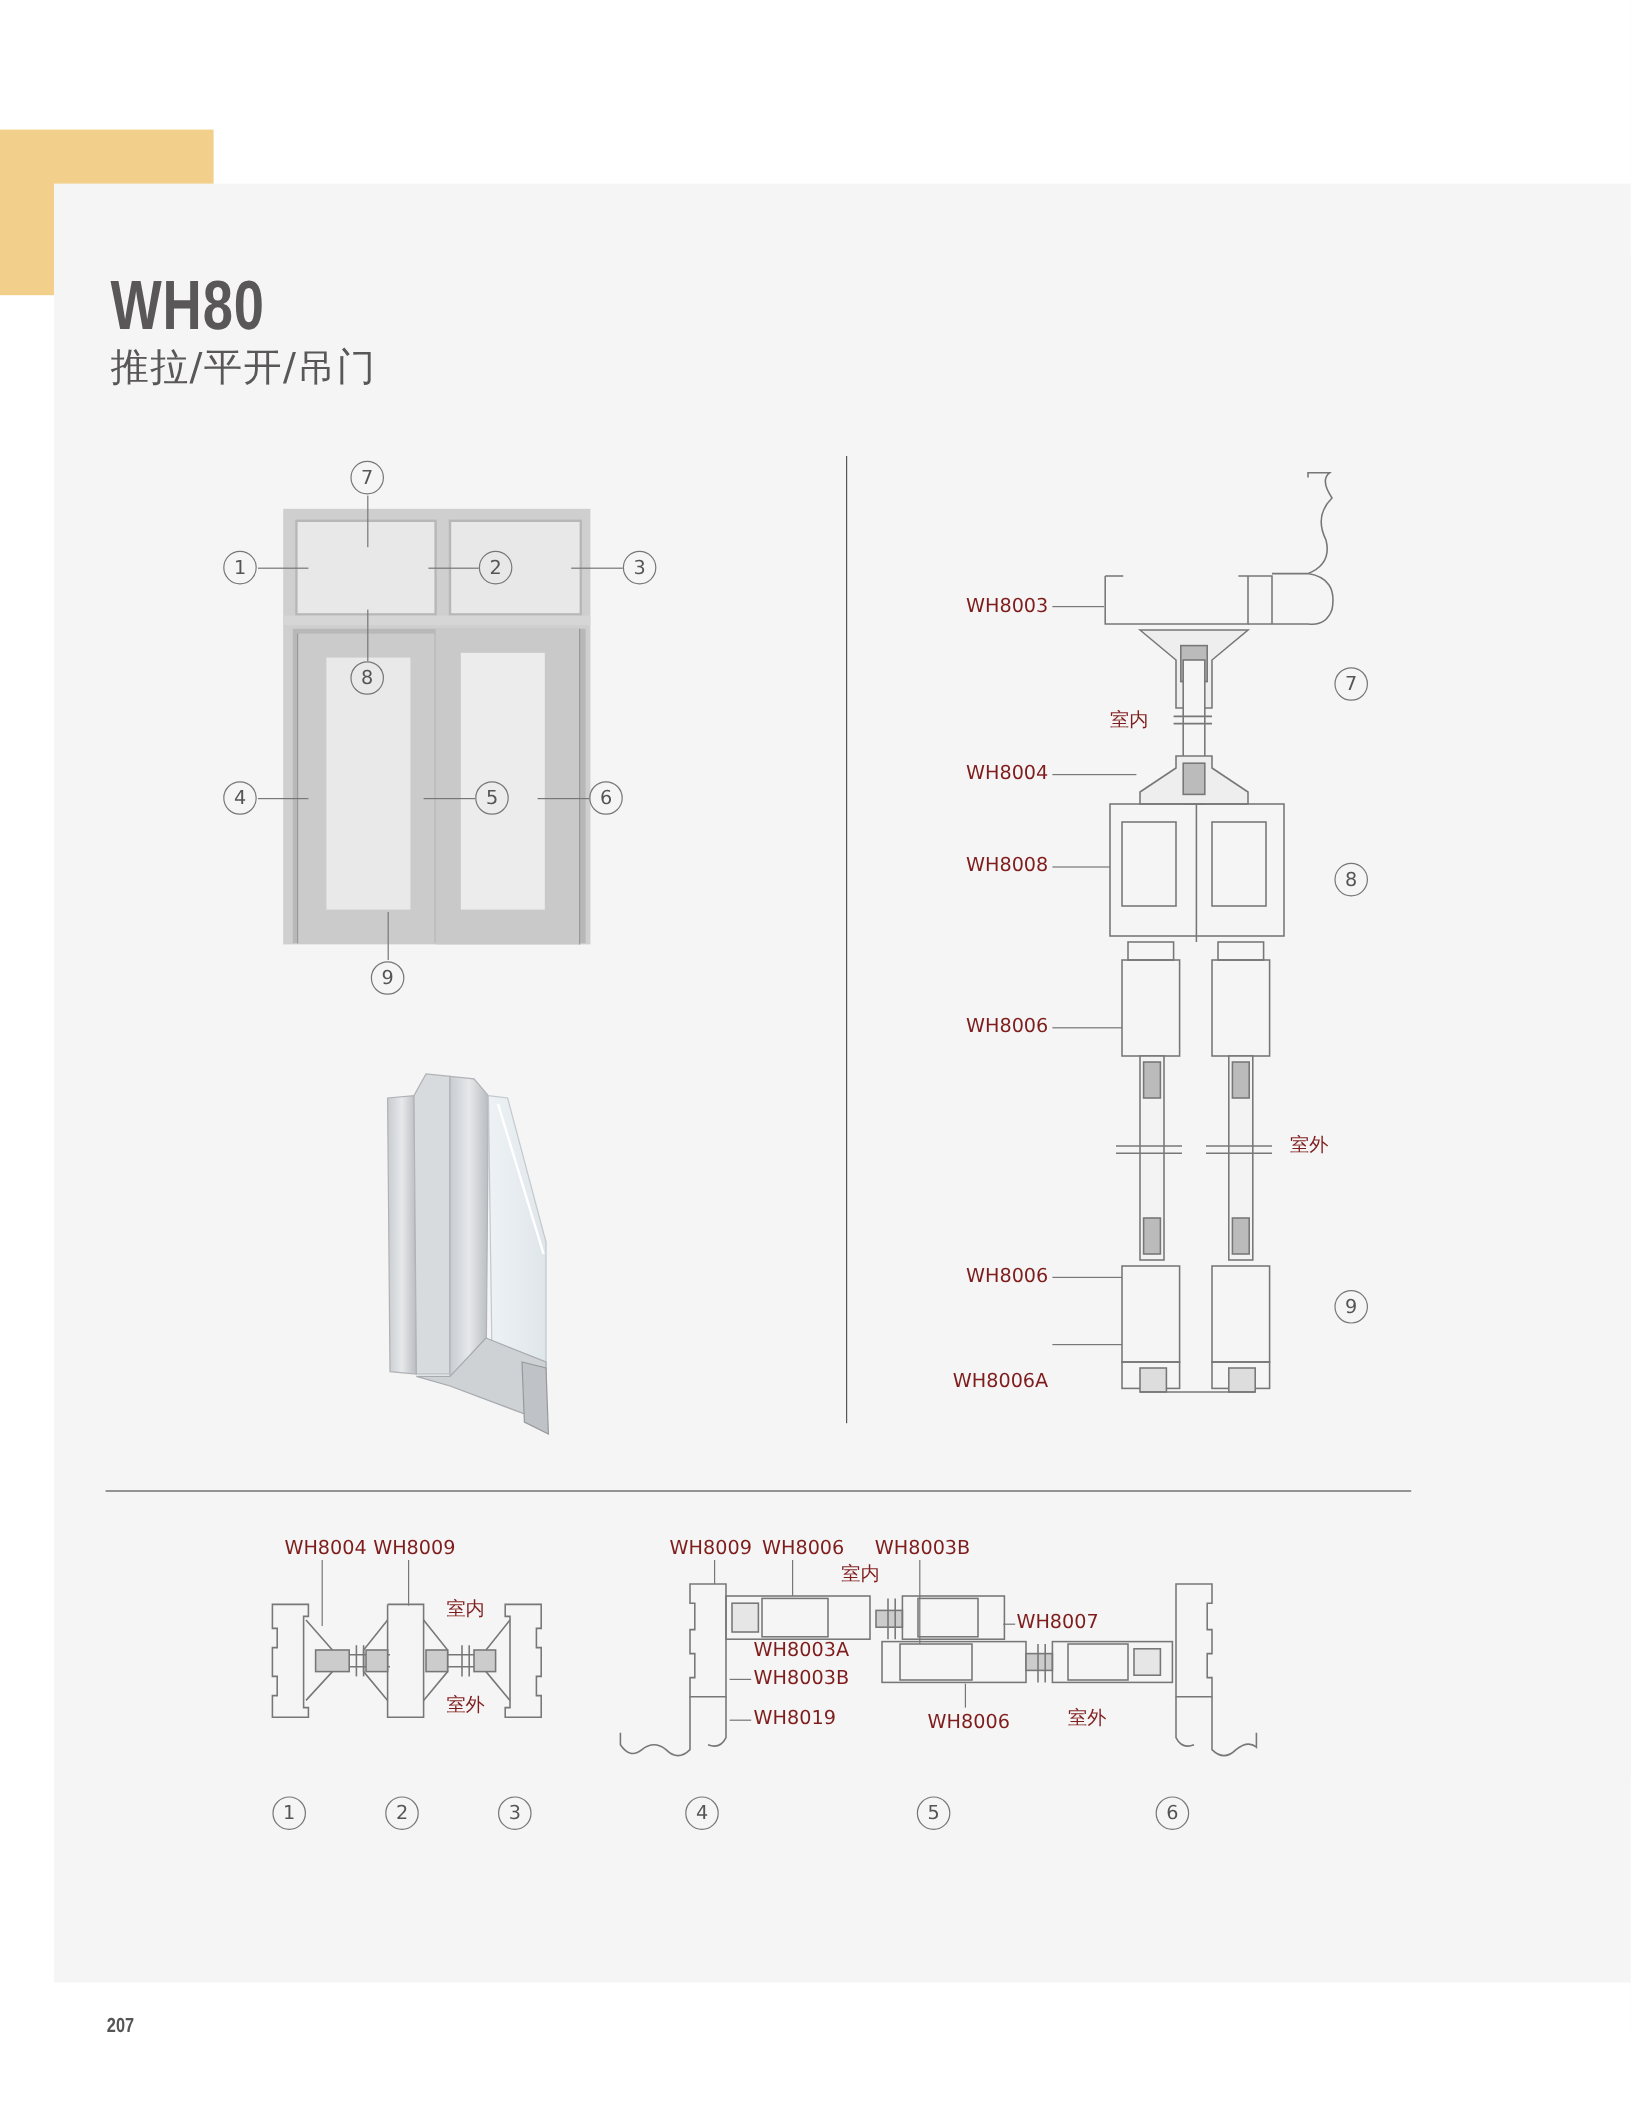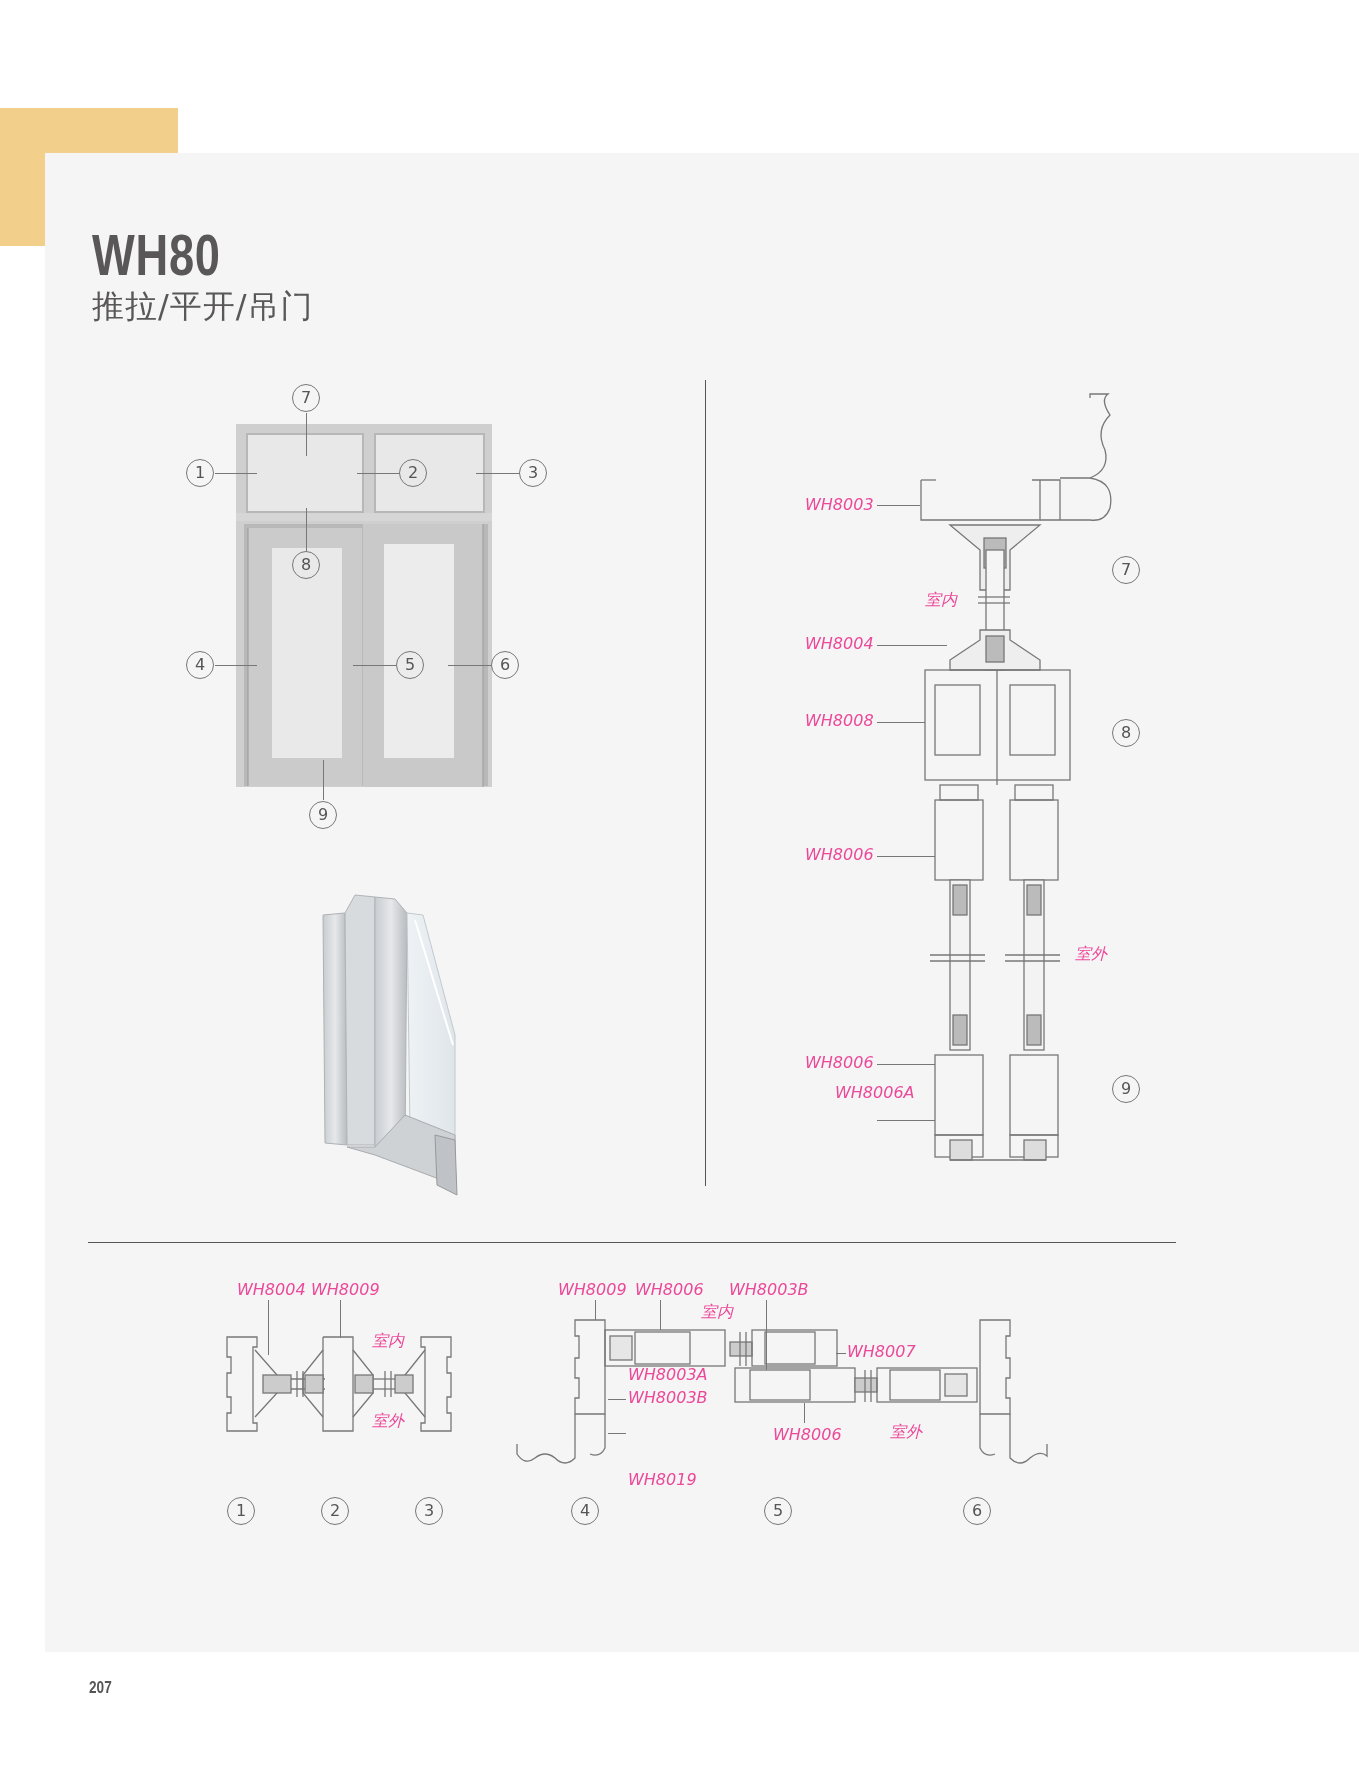--- a/index.html
+++ b/index.html
@@ -7,21 +7,21 @@
          font-family:"DejaVu Sans","Liberation Sans",sans-serif; color:#555; }
   .accent { position:absolute; left:0; top:108px; width:178px; height:138px; }
   .panel { position:absolute; left:45px; top:153px; width:1314px; height:1499px; background:#f5f5f5; }
   .title { position:absolute; left:92px; top:226px; font-family:"Liberation Sans",sans-serif; font-weight:bold;
            font-size:58px; letter-spacing:1px; color:#595757; transform:scaleX(0.78); transform-origin:left top; line-height:1; }
   .subtitle { position:absolute; left:92px; top:290px; font-size:32px; color:#595757; letter-spacing:1px; line-height:1; }
   .vdiv { position:absolute; left:705px; top:380px; width:1px; height:806px; background:#555; }
   .hdiv { position:absolute; left:88px; top:1242px; width:1088px; height:1px; background:#555; }
   .circ { position:absolute; width:28px; height:28px; border:1px solid #777; border-radius:50%;
           box-sizing:border-box; text-align:center; line-height:26px; font-size:16px; color:#555; background:transparent; }
-  .lbl { position:absolute; font-size:16px; color:#ec4899; line-height:1; white-space:nowrap;font-style:italic; }
+  .lbl { position:absolute; font-size:16px; color:#7f1d1d; line-height:1; white-space:nowrap; }
   .lead { position:absolute; height:1px; background:#777; }
   .vlead { position:absolute; width:1px; background:#777; }
   .pagenum { position:absolute; left:89px; top:1678px; font-family:"Liberation Sans",sans-serif; font-weight:bold;
              font-size:17px; color:#555; transform:scaleX(0.8); transform-origin:left top; }
   svg { position:absolute; overflow:visible; }
 </style>
 </head>
 <body>
 
 <div class="accent" style="background:#F2D08C;"></div>
@@ -147,21 +147,21 @@
 <div class="lbl" style="left:805px;top:497px;">WH8003</div>
 <div class="lead" style="left:877px;top:505px;width:43px;"></div>
 <div class="lbl" style="left:805px;top:636px;">WH8004</div>
 <div class="lead" style="left:877px;top:645px;width:70px;"></div>
 <div class="lbl" style="left:805px;top:713px;">WH8008</div>
 <div class="lead" style="left:877px;top:722px;width:48px;"></div>
 <div class="lbl" style="left:805px;top:847px;">WH8006</div>
 <div class="lead" style="left:877px;top:856px;width:58px;"></div>
 <div class="lbl" style="left:805px;top:1055px;">WH8006</div>
 <div class="lead" style="left:877px;top:1064px;width:58px;"></div>
-<div class="lbl" style="left:794px;top:1085px;margin-left:41px;">WH8006A</div>
+<div class="lbl" style="left:794px;top:1143px;">WH8006A</div>
 <div class="lead" style="left:877px;top:1120px;width:58px;"></div>
 <div class="lbl" style="left:925px;top:592px;">室内</div>
 <div class="lbl" style="left:1075px;top:946px;">室外</div>
 <div class="circ" style="left:1112px;top:556px;">7</div>
 <div class="circ" style="left:1112px;top:719px;">8</div>
 <div class="circ" style="left:1112px;top:1075px;">9</div>
 
 <svg style="left:225px;top:1335px;" width="230" height="100" viewBox="0 0 230 100" fill="none" stroke="#777" stroke-width="1.3">
   <path d="M2 2 L32 2 L32 12 L28 12 L28 88 L32 88 L32 96 L2 96 L2 78 L6 78 L6 62 L2 62 L2 38 L6 38 L6 22 L2 22 Z"></path>
   <path d="M30 15 L52 40 L52 58 L30 82"></path>
@@ -226,21 +226,21 @@
 <div class="lbl" style="left:635px;top:1282px;">WH8006</div>
 <div class="vlead" style="left:660px;top:1300px;height:30px;"></div>
 <div class="lbl" style="left:729px;top:1282px;">WH8003B</div>
 <div class="vlead" style="left:766px;top:1300px;height:70px;"></div>
 <div class="lbl" style="left:701px;top:1304px;">室内</div>
 <div class="lbl" style="left:847px;top:1344px;">WH8007</div>
 <div class="lead" style="left:836px;top:1353px;width:10px;"></div>
 <div class="lbl" style="left:628px;top:1367px;">WH8003A</div>
 <div class="lbl" style="left:628px;top:1390px;">WH8003B</div>
 <div class="lead" style="left:608px;top:1399px;width:18px;"></div>
-<div class="lbl" style="left:628px;top:1424px;margin-top:48px;">WH8019</div>
+<div class="lbl" style="left:628px;top:1424px;">WH8019</div>
 <div class="lead" style="left:608px;top:1433px;width:18px;"></div>
 <div class="lbl" style="left:773px;top:1427px;">WH8006</div>
 <div class="vlead" style="left:804px;top:1403px;height:20px;"></div>
 <div class="lbl" style="left:890px;top:1424px;">室外</div>
 <div class="circ" style="left:571px;top:1497px;">4</div>
 <div class="circ" style="left:764px;top:1497px;">5</div>
 <div class="circ" style="left:963px;top:1497px;">6</div>
 
 <div class="pagenum">207</div>
 

